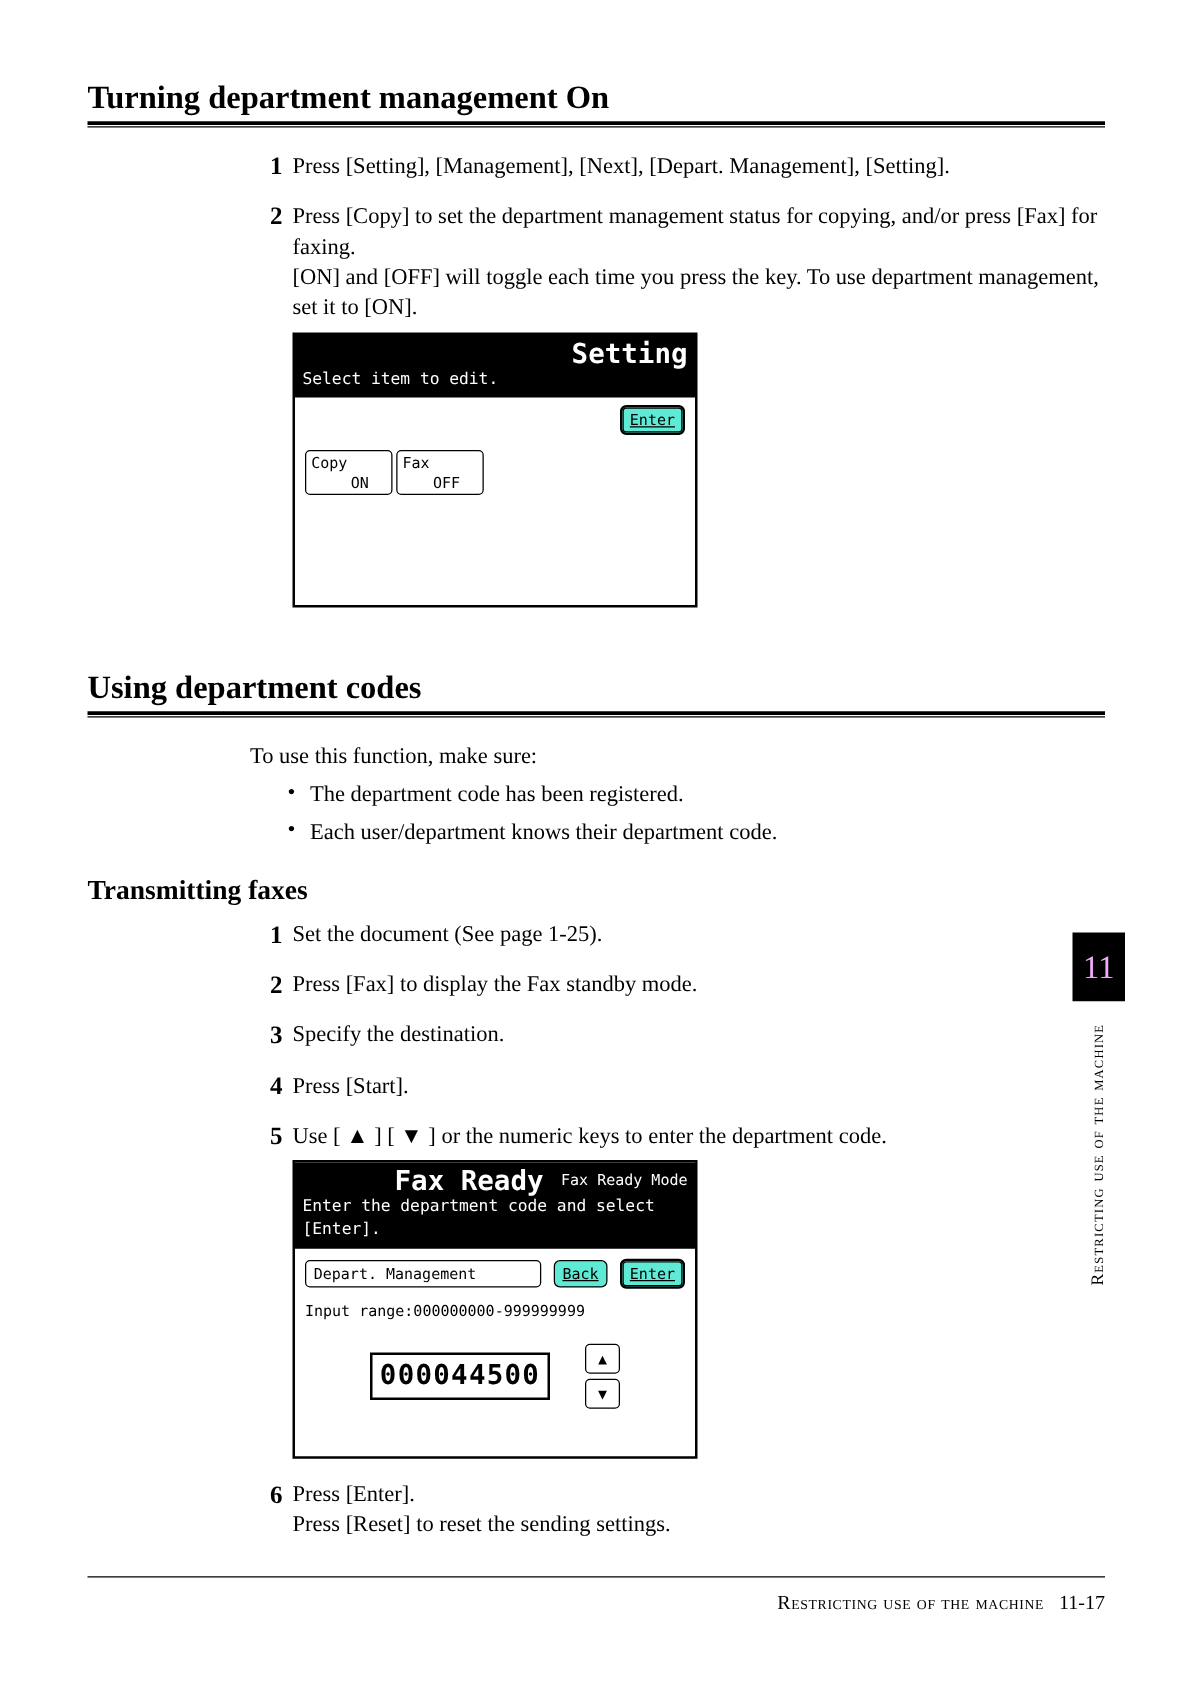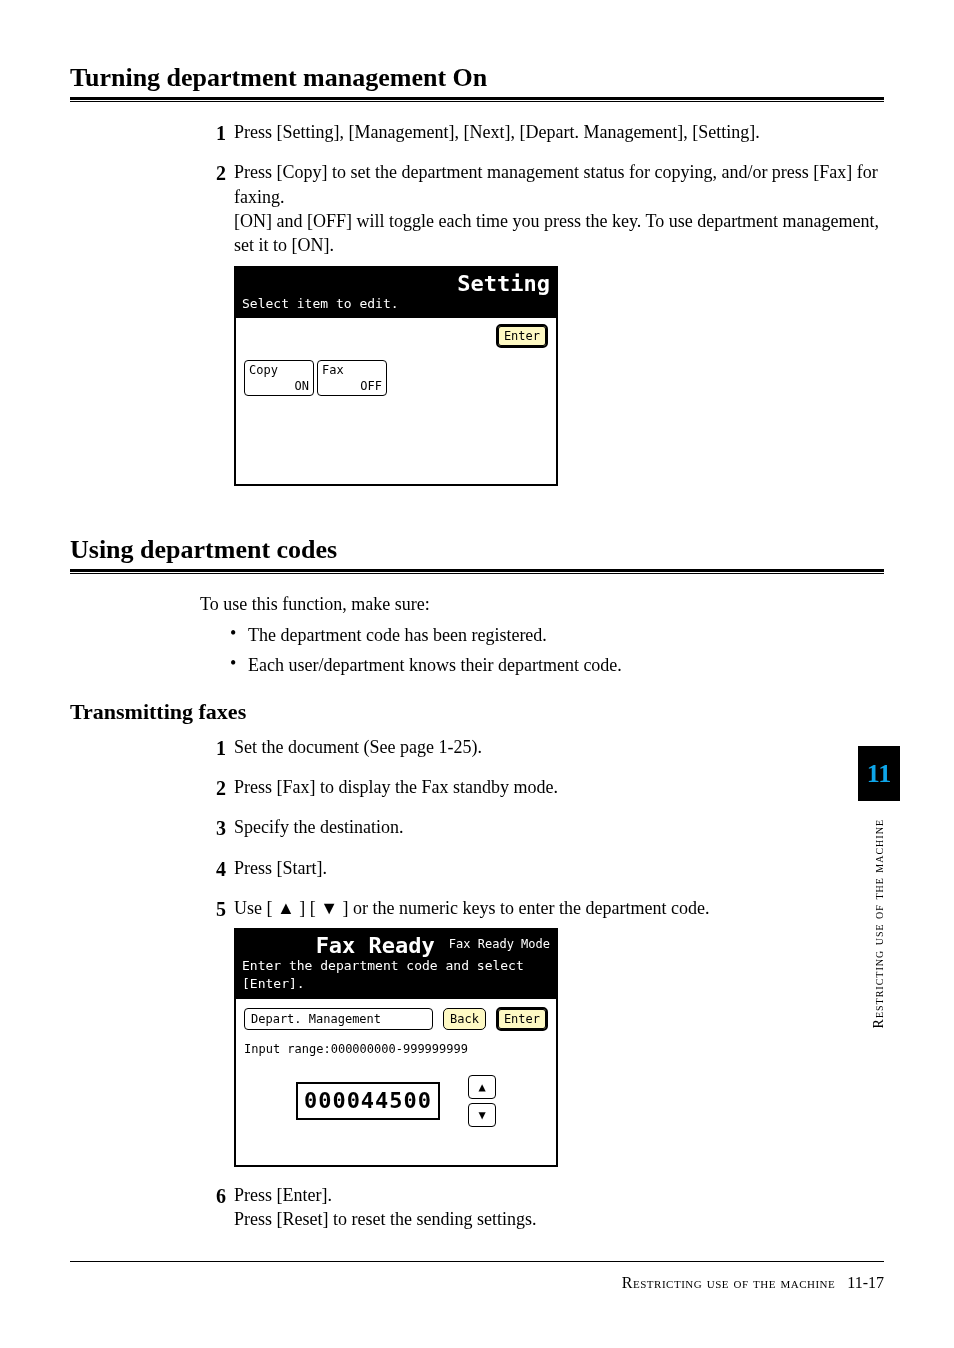--- a/index.html
+++ b/index.html
@@ -24,25 +24,25 @@
     position: absolute;
     right: 54px;
     top: 746px;
     width: 42px;
     display: flex;
     flex-direction: column;
     align-items: center;
   }
   .side-tab .num {
     background: #000;
-    color: #0ea5e9;
+    color: #f0abfc;
     width: 42px;
     text-align: center;
     font-family: "Century Schoolbook", Georgia, serif;
-    font-weight: bold;
+    font-weight: normal;
     font-size: 26px;
     padding: 10px 0;
   }
   .side-tab .vtext {
     writing-mode: vertical-rl;
     transform: rotate(180deg);
     font-variant: small-caps;
     letter-spacing: 1px;
     font-size: 14px;
     margin-top: 18px;
@@ -129,36 +129,37 @@
     padding: 6px 8px 10px 8px;
     min-height: 120px;
   }
   .softkey {
     display: inline-block;
     border: 1.5px solid #000;
     border-radius: 5px;
     font-family: "Lucida Console", Consolas, monospace;
     font-size: 12px;
     padding: 2px 6px;
-    background: #fef9c3;
+    background: #5eead4;
+    text-decoration: underline;
   }
   .softkey.dbl {
     box-shadow: 0 0 0 1px #000 inset;
     border-width: 2px;
   }
   .toprow-btns { position: absolute; right: 8px; top: 6px; display: flex; gap: 4px; }
   .toggles { margin-top: 36px; display: flex; gap: 3px; }
   .toggle {
     width: 68px; height: 34px; border: 1.5px solid #000; border-radius: 4px;
     position: relative;
     font-family: "Lucida Console", Consolas, monospace;
     font-size: 12px;
   }
   .toggle .lbl { position: absolute; top: 1px; left: 4px; }
-  .toggle .state { position: absolute; bottom: 1px; right: 4px; }
+  .toggle .state { position: absolute; bottom: 1px; right: 18px; }
 
   .fieldline {
     display: flex; align-items: center; gap: 10px; margin-top: 2px;
   }
   .fieldline .fld {
     flex: 1;
     border: 1.5px solid #000;
     border-radius: 4px;
     padding: 2px 6px;
     font-size: 12px;

